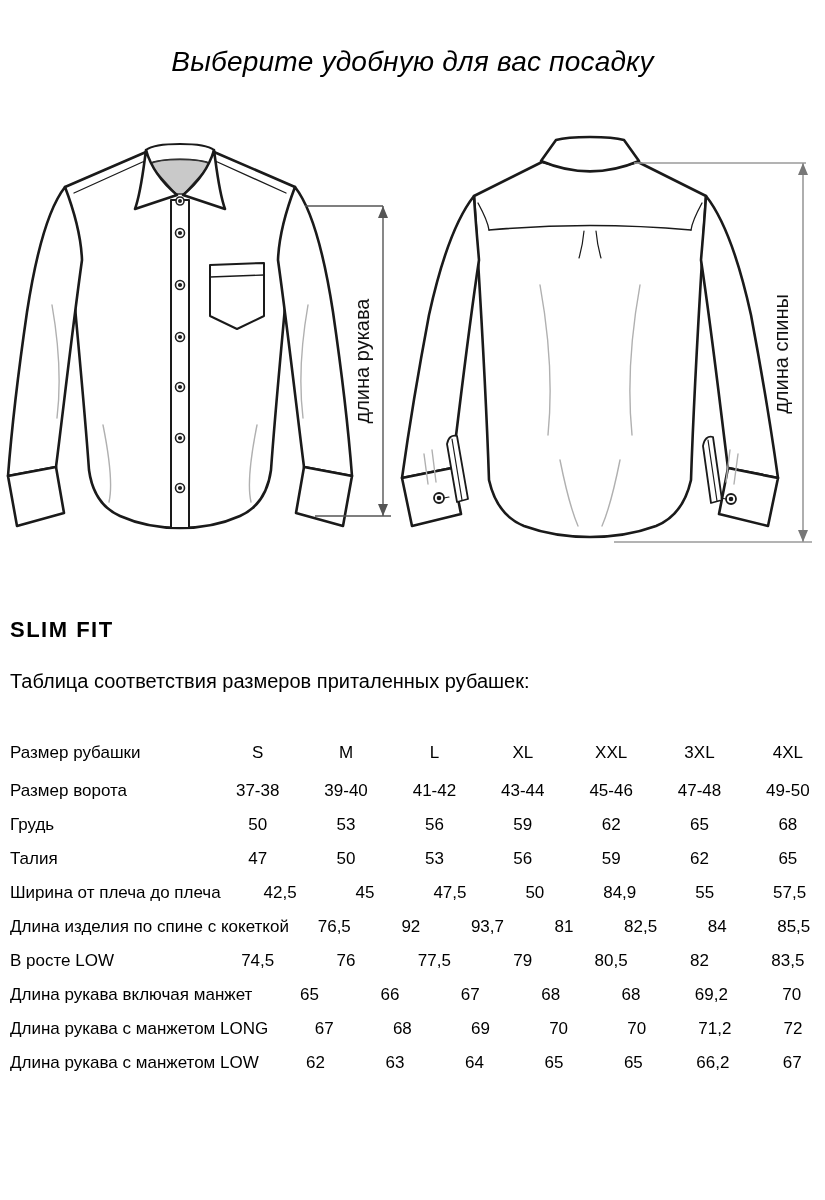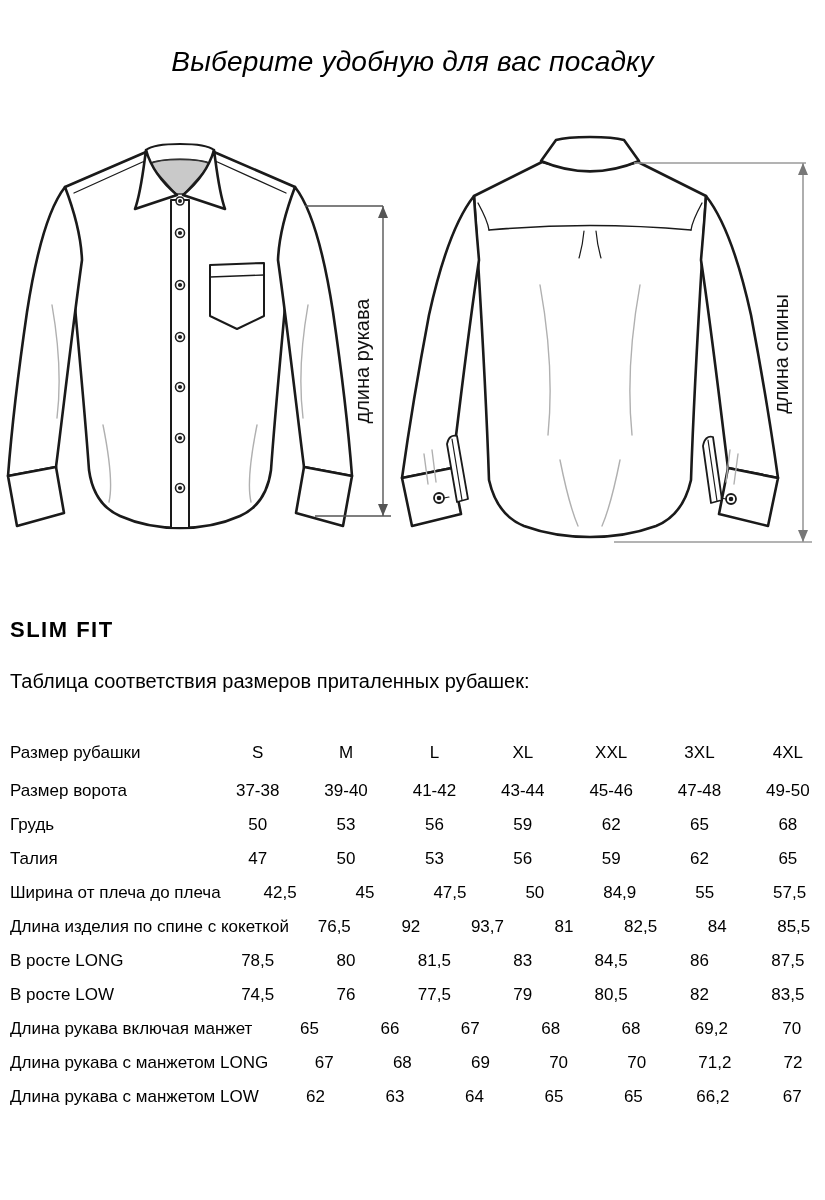--- a/index.html
+++ b/index.html
@@ -232,30 +232,20 @@
       <div class="tlabel">Длина изделия по спине с кокеткой</div>
       <div class="tcell">76,5</div>
       <div class="tcell">92</div>
       <div class="tcell">93,7</div>
       <div class="tcell">81</div>
       <div class="tcell">82,5</div>
       <div class="tcell">84</div>
       <div class="tcell">85,5</div>
     </div>
     <div class="trow">
-      <div class="tlabel">В росте LONG</div>
-      <div class="tcell">78,5</div>
-      <div class="tcell">80</div>
-      <div class="tcell">81,5</div>
-      <div class="tcell">83</div>
-      <div class="tcell">84,5</div>
-      <div class="tcell">86</div>
-      <div class="tcell">87,5</div>
-    </div>
-    <div class="trow">
       <div class="tlabel">В росте LOW</div>
       <div class="tcell">74,5</div>
       <div class="tcell">76</div>
       <div class="tcell">77,5</div>
       <div class="tcell">79</div>
       <div class="tcell">80,5</div>
       <div class="tcell">82</div>
       <div class="tcell">83,5</div>
     </div>
     <div class="trow">

